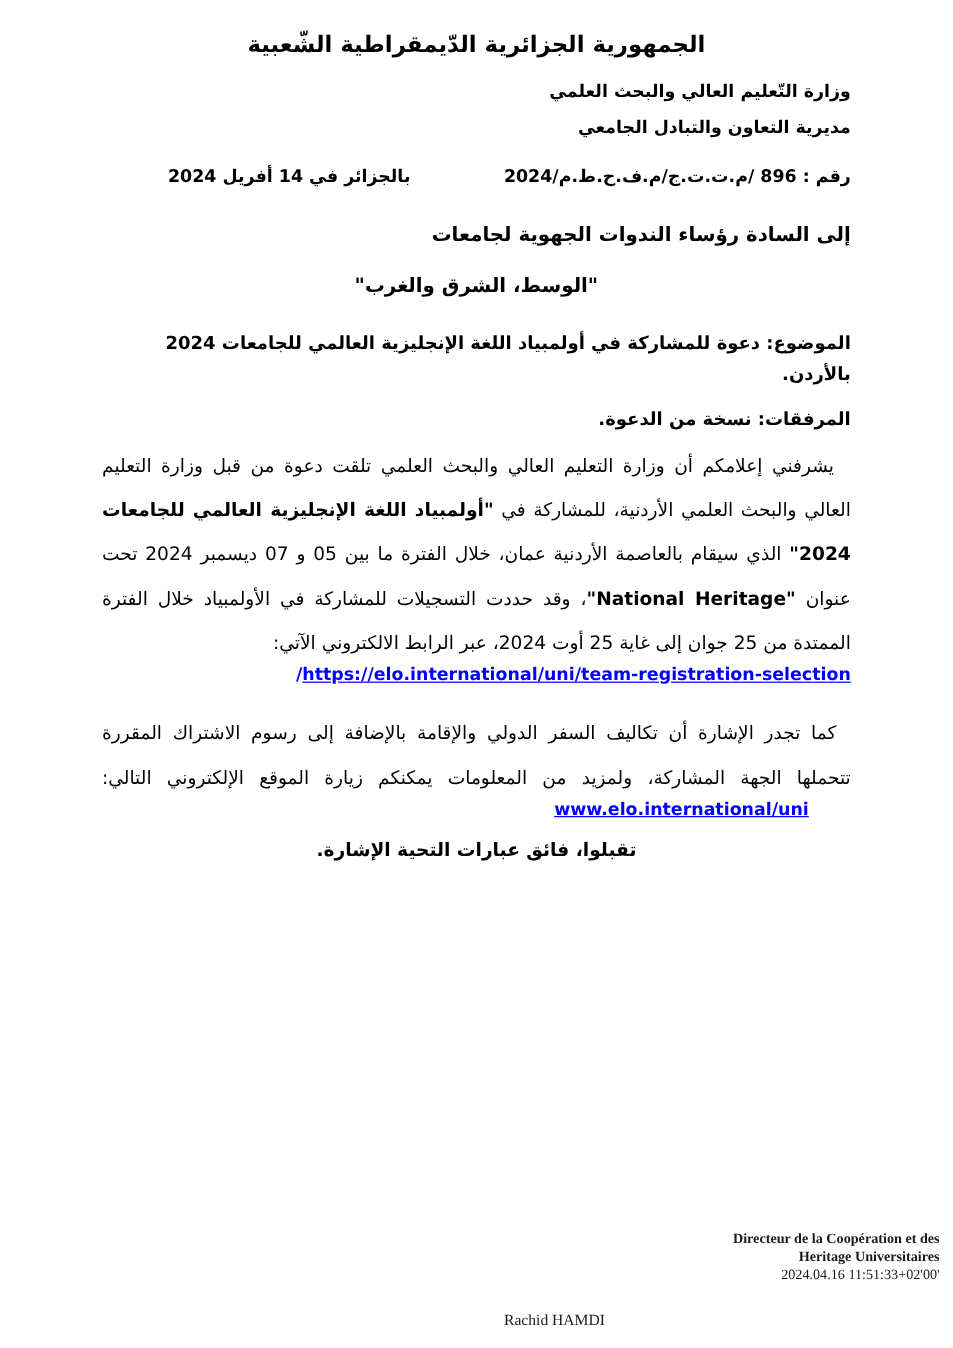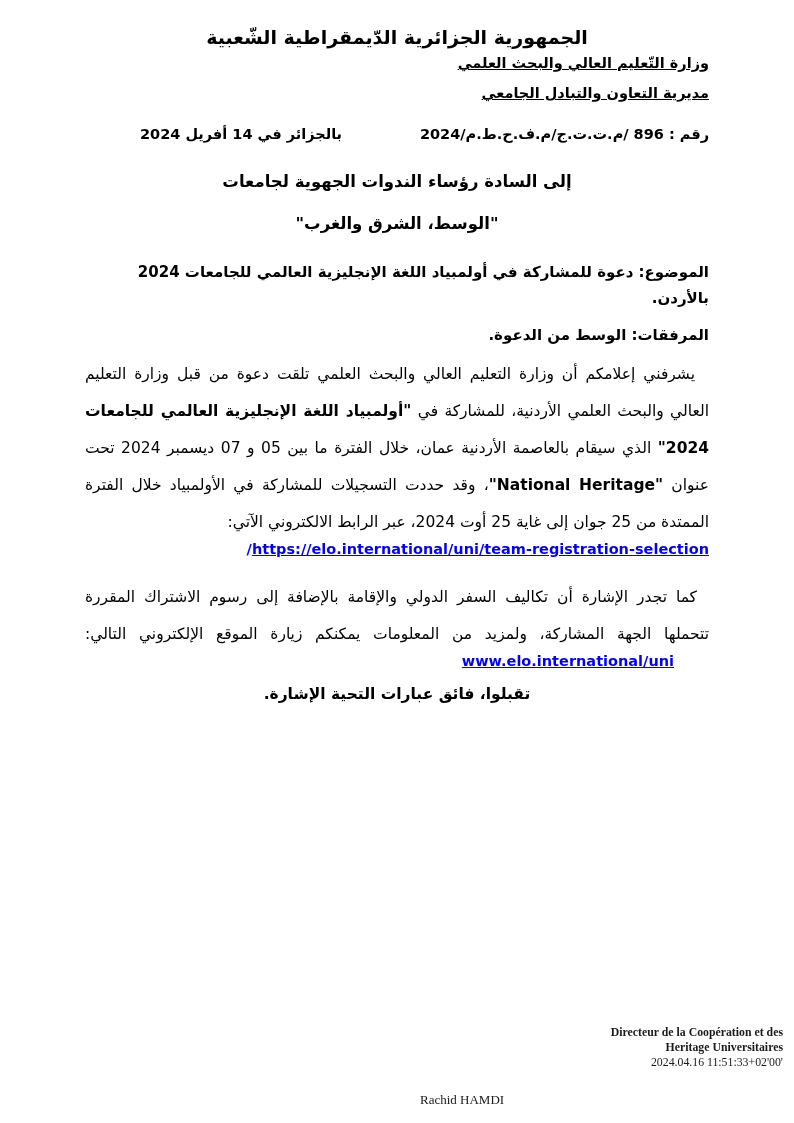--- a/index.html
+++ b/index.html
@@ -18,37 +18,36 @@
     overflow: hidden;
     direction: rtl;
   }
   .doc-title {
     text-align: center;
     font-size: 19px;
     font-weight: bold;
     letter-spacing: 0.5px;
   }
   .ministry-block {
+    margin-top: 14px;
     text-align: right;
     font-weight: bold;
     font-size: 14.5px;
     line-height: 30px;
-    text-decoration: underline;
   }
   .ref-row {
     margin-top: 18px;
     display: flex;
     justify-content: space-between;
     font-weight: bold;
     font-size: 14.5px;
   }
   .ref-row .place-date { margin-left: 55px; }
   .addressee-1 {
     margin-top: 30px;
-    text-align: center;
     font-weight: bold;
     font-size: 16.5px;
   }
   .addressee-2 {
     margin-top: 23px;
     text-align: center;
     font-weight: bold;
     font-size: 16.5px;
   }
   .subject-line {
@@ -135,21 +134,21 @@
 
   <div class="ref-row">
     <span>رقم :  896 /م.ت.ت.ج/م.ف.ح.ط.م/2024</span>
     <span class="place-date">بالجزائر في 14 أفريل 2024</span>
   </div>
 
   <div class="addressee-1">إلى السادة رؤساء الندوات الجهوية لجامعات</div>
   <div class="addressee-2">"الوسط، الشرق والغرب"</div>
 
   <div class="subject-line">الموضوع: دعوة للمشاركة في أولمبياد اللغة الإنجليزية العالمي للجامعات 2024 بالأردن.</div>
-  <div class="attachments-line">المرفقات: الوسط من الدعوة.</div>
+  <div class="attachments-line">المرفقات: نسخة من الدعوة.</div>
 
   <p class="body-par par-1"><span>يشرفني إعلامكم أن وزارة التعليم العالي والبحث العلمي تلقت دعوة من قبل وزارة التعليم العالي والبحث العلمي الأردنية، للمشاركة في </span><span class="bold-seg">"أولمبياد اللغة الإنجليزية العالمي للجامعات 2024"</span><span> الذي سيقام بالعاصمة الأردنية عمان، خلال الفترة ما بين 05 و 07 ديسمبر 2024 تحت عنوان </span><span class="bold-seg">"National Heritage"</span><span>، وقد حددت التسجيلات للمشاركة في الأولمبياد خلال الفترة الممتدة من 25 جوان إلى غاية 25 أوت 2024، عبر الرابط الالكتروني الآتي:</span></p>
 
   <div class="link-line-1"><span class="slash-prefix">/</span><a class="doc-link">https://elo.international/uni/team-registration-selection</a></div>
 
   <p class="body-par par-2"><span>كما تجدر الإشارة أن تكاليف السفر الدولي والإقامة بالإضافة إلى رسوم الاشتراك المقررة تتحملها الجهة المشاركة، ولمزيد من المعلومات يمكنكم زيارة الموقع الإلكتروني التالي:</span></p>
 
   <div class="link-line-2"><a class="doc-link">www.elo.international/uni</a></div>
 
 

